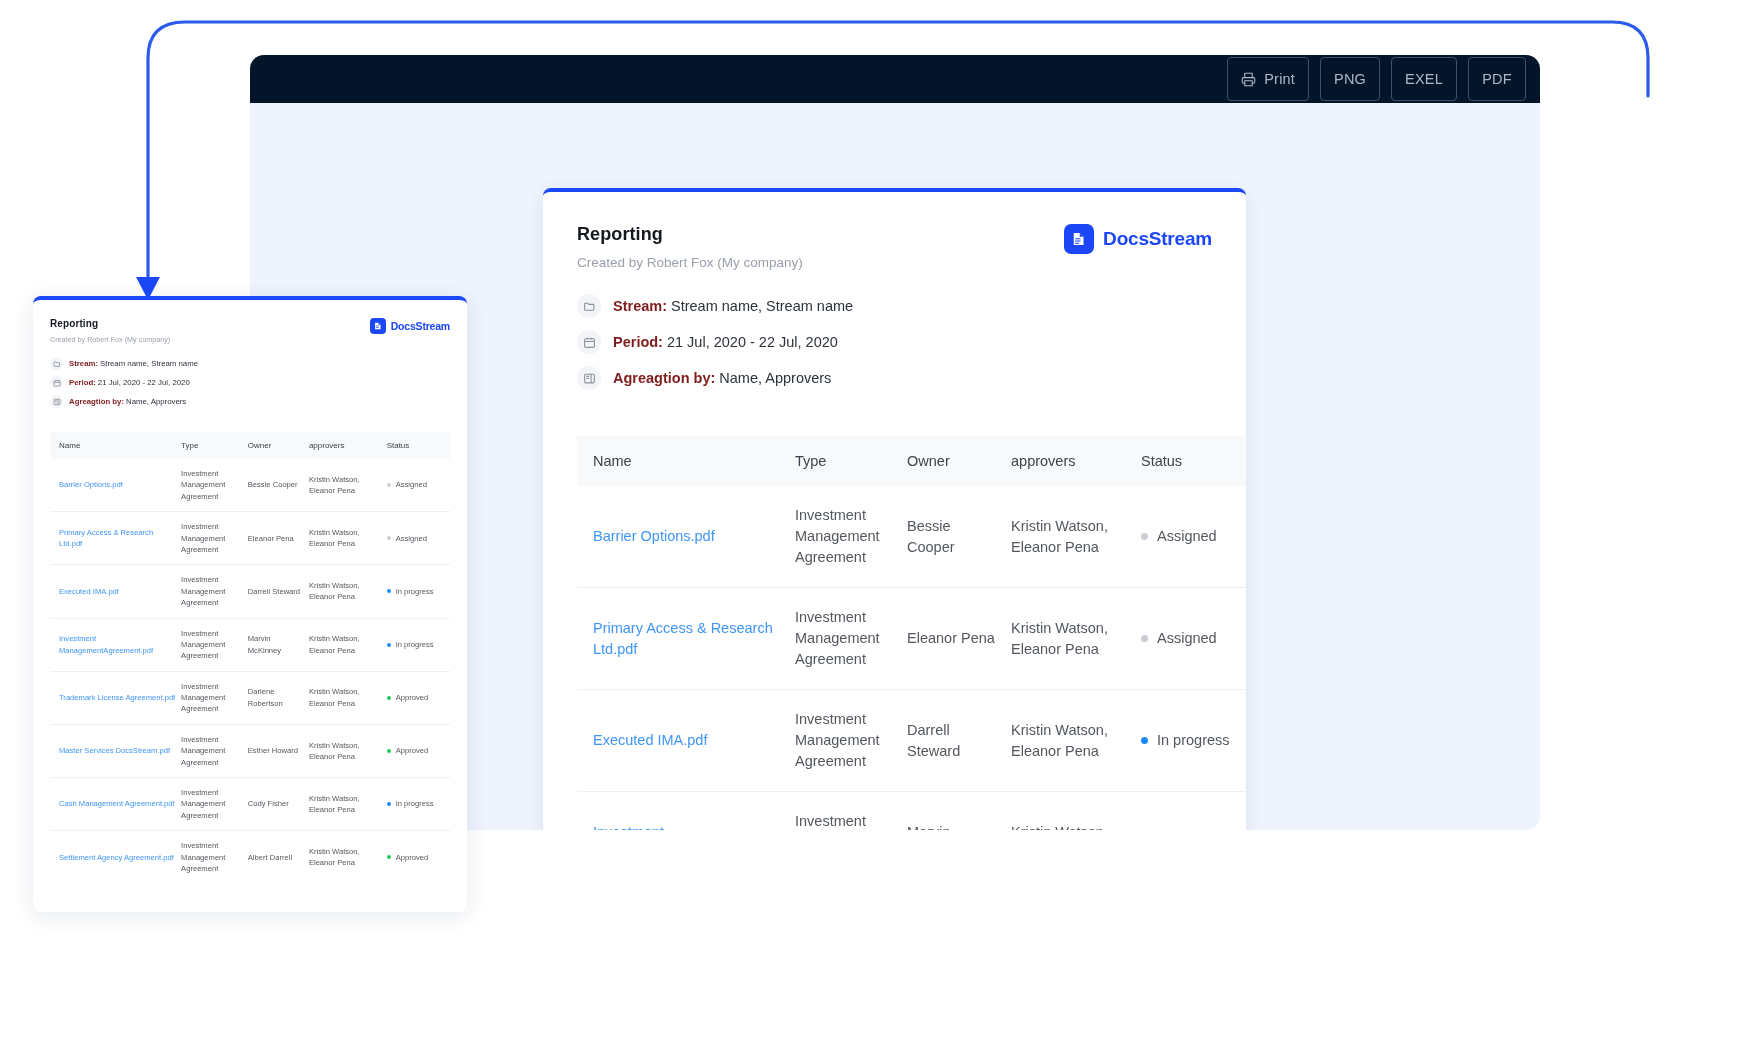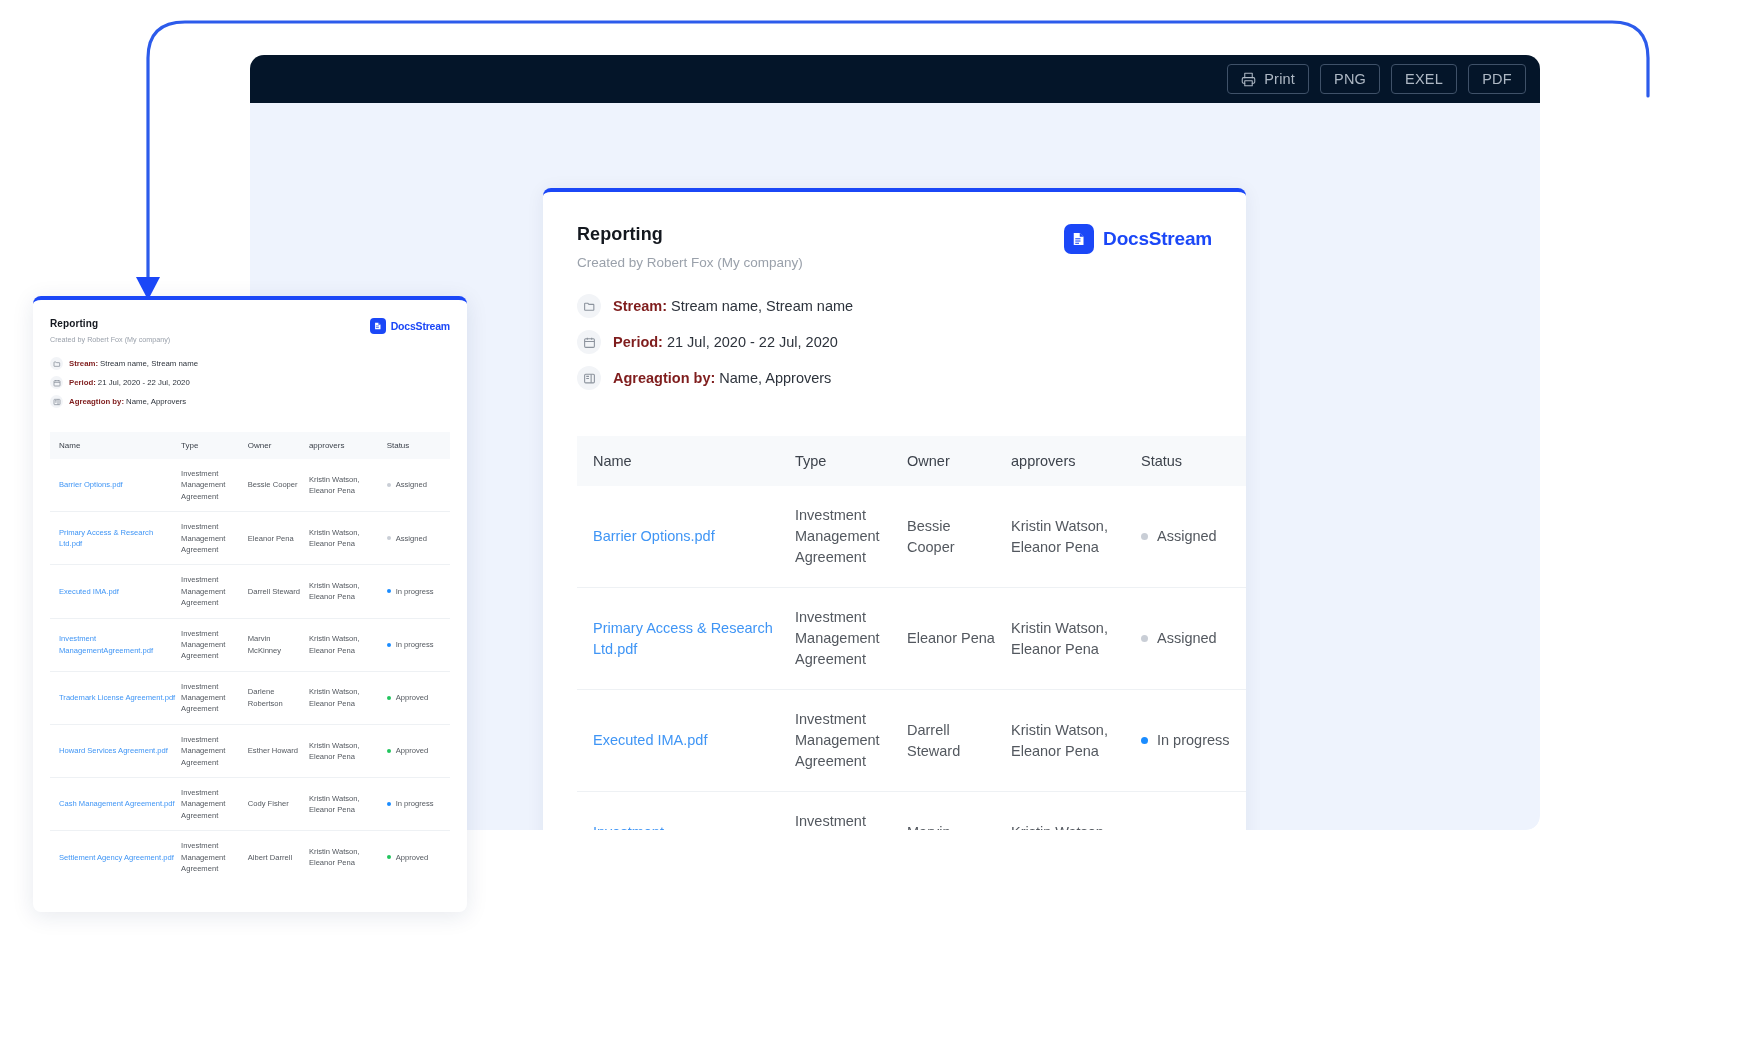--- a/index.html
+++ b/index.html
@@ -22,21 +22,21 @@
     border-radius: 14px;
     overflow: hidden;
     z-index: 10;
   }
   .viewer-toolbar {
     height: 48px; background: #041529;
     display: flex; align-items: center; justify-content: flex-end;
     padding-right: 14px; gap: 11px;
   }
   .tb-btn {
-    height: 30px; min-width: 58px;
+    height: 44px; min-width: 58px;
     border: 1px solid #3f5168; border-radius: 4px;
     color: #aeb8c4; font-size: 14.5px;
     display: flex; align-items: center; justify-content: center;
     gap: 8px; padding: 0 13px; background: transparent;
     letter-spacing: .2px;
   }
   .tb-btn svg { display: block; }
 
   .viewer-body {
     position: relative;
@@ -393,21 +393,21 @@
             <td class="c-owner">Darlene Robertson</td>
             <td class="c-appr">Kristin Watson, Eleanor Pena</td>
             <td class="c-status">
               <span class="status">
                 <span class="dot" style="background: rgb(34, 197, 94);"></span>
                 <span>Approved</span>
               </span>
             </td>
           </tr>
           <tr>
-            <td class="c-name"><span class="cell-name">Howard Services Agreement.pdf</span></td>
+            <td class="c-name"><span class="cell-name">Master Services DocsStream.pdf</span></td>
             <td class="c-type">Investment Management Agreement</td>
             <td class="c-owner">Esther Howard</td>
             <td class="c-appr">Kristin Watson, Eleanor Pena</td>
             <td class="c-status">
               <span class="status">
                 <span class="dot" style="background: rgb(34, 197, 94);"></span>
                 <span>Approved</span>
               </span>
             </td>
           </tr>

